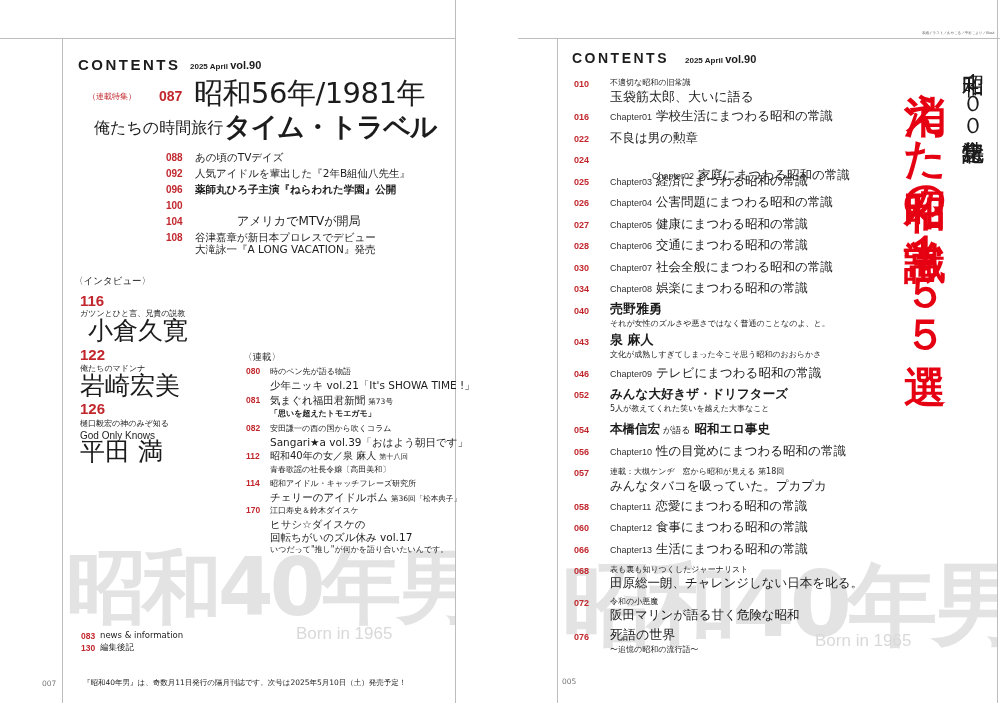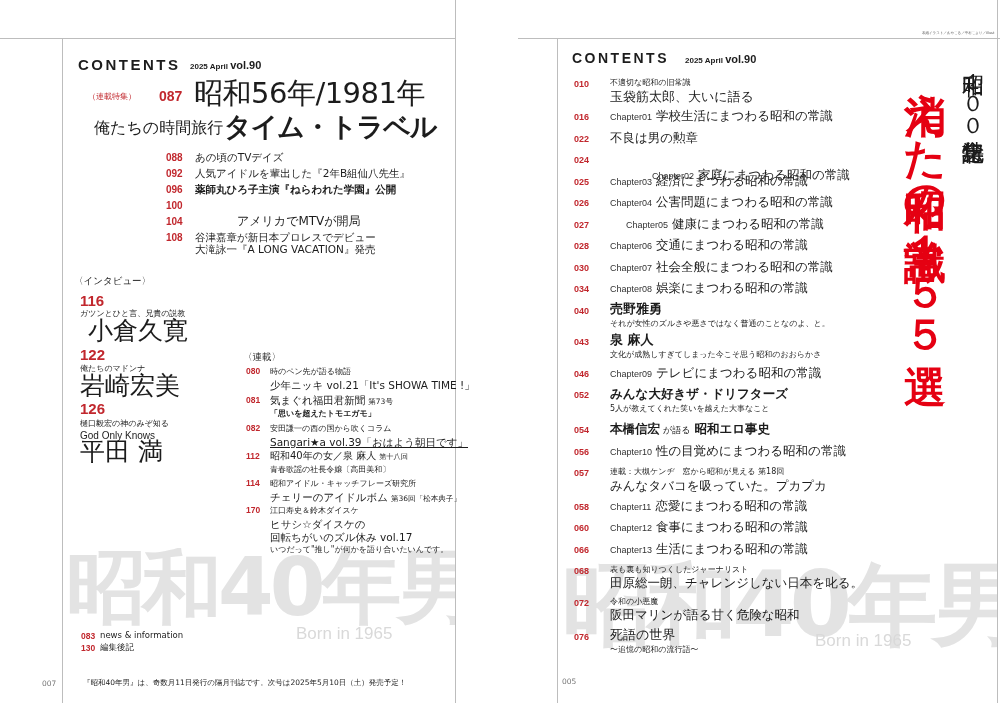--- a/index.html
+++ b/index.html
@@ -85,21 +85,21 @@
     <div class="a num" style="left:246px;top:367px;font-size:8.5px;">080</div>
     <div class="a" style="left:270px;top:367px;font-size:8px;">時のペン先が語る物語</div>
     <div class="a" style="left:270px;top:379px;font-size:10.5px;">少年ニッキ vol.21「It's SHOWA TIME !」</div>
 
     <div class="a num" style="left:246px;top:396px;font-size:8.5px;">081</div>
     <div class="a" style="left:270px;top:394px;font-size:10.5px;"><span>気まぐれ福田君新聞</span><span class="note">第73号</span></div>
     <div class="a" style="left:270px;top:409px;font-size:8px;font-weight:bold;">「思いを超えたトモエガモ」</div>
 
     <div class="a num" style="left:246px;top:424px;font-size:8.5px;">082</div>
     <div class="a" style="left:270px;top:424px;font-size:8px;">安田謙一の西の国から吹くコラム</div>
-    <div class="a" style="left:270px;top:436px;font-size:10.5px;text-decoration:underline;">Sangari★a vol.39「おはよう朝日です」</div>
+    <div class="a" style="left:270px;top:436px;font-size:10.5px;">Sangari★a vol.39「おはよう朝日です」</div>
 
     <div class="a num" style="left:246px;top:452px;font-size:8.5px;">112</div>
     <div class="a" style="left:270px;top:450px;font-size:10px;"><span>昭和40年の女／泉 麻人</span><span class="note">第十八回</span></div>
     <div class="a" style="left:270px;top:465px;font-size:8px;">青春歌謡の社長令嬢〔高田美和〕</div>
 
     <div class="a num" style="left:246px;top:479px;font-size:8.5px;">114</div>
     <div class="a" style="left:270px;top:479px;font-size:8px;">昭和アイドル・キャッチフレーズ研究所</div>
     <div class="a" style="left:270px;top:491px;font-size:10.5px;"><span>チェリーのアイドルボム</span><span class="note">第36回「松本典子」</span></div>
 
     <div class="a num" style="left:246px;top:506px;font-size:8.5px;">170</div>
@@ -150,21 +150,21 @@
     <div class="a num" style="left:574px;top:155px;font-size:9px;">024</div>
     <div class="a" style="left:610px;top:168px;font-size:12.5px;margin-left:42px;"><span class="pre">Chapter02</span><span>家庭にまつわる昭和の常識</span></div>
 
     <div class="a num" style="left:574px;top:177px;font-size:9px;">025</div>
     <div class="a" style="left:610px;top:174px;font-size:12.5px;"><span class="pre">Chapter03</span><span>経済にまつわる昭和の常識</span></div>
 
     <div class="a num" style="left:574px;top:198px;font-size:9px;">026</div>
     <div class="a" style="left:610px;top:195px;font-size:12.5px;"><span class="pre">Chapter04</span><span>公害問題にまつわる昭和の常識</span></div>
 
     <div class="a num" style="left:574px;top:220px;font-size:9px;">027</div>
-    <div class="a" style="left:610px;top:217px;font-size:12.5px;margin-left:16px;"><span class="pre">Chapter05</span><span>健康にまつわる昭和の常識</span></div>
+    <div class="a" style="left:610px;top:217px;font-size:12.5px;"><span class="pre">Chapter05</span><span>健康にまつわる昭和の常識</span></div>
 
     <div class="a num" style="left:574px;top:241px;font-size:9px;">028</div>
     <div class="a" style="left:610px;top:238px;font-size:12.5px;"><span class="pre">Chapter06</span><span>交通にまつわる昭和の常識</span></div>
 
     <div class="a num" style="left:574px;top:263px;font-size:9px;">030</div>
     <div class="a" style="left:610px;top:260px;font-size:12.5px;"><span class="pre">Chapter07</span><span>社会全般にまつわる昭和の常識</span></div>
 
     <div class="a num" style="left:574px;top:284px;font-size:9px;">034</div>
     <div class="a" style="left:610px;top:281px;font-size:12.5px;"><span class="pre">Chapter08</span><span>娯楽にまつわる昭和の常識</span></div>
 

